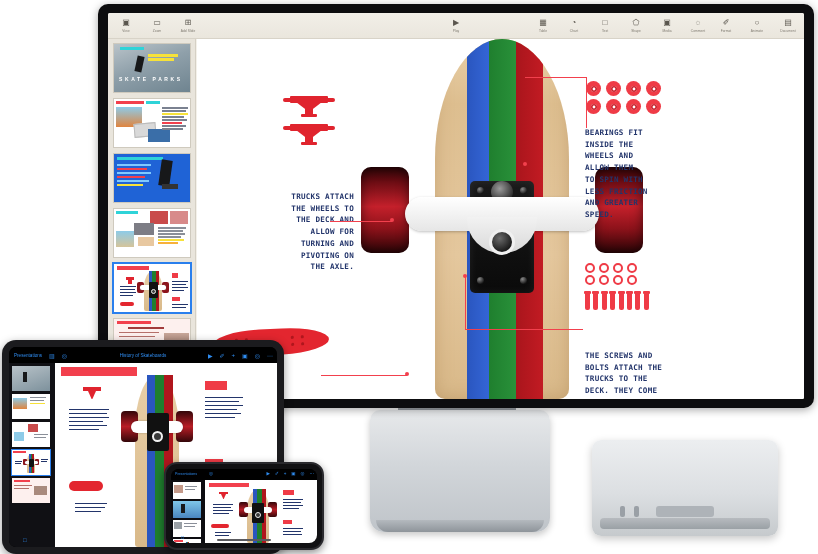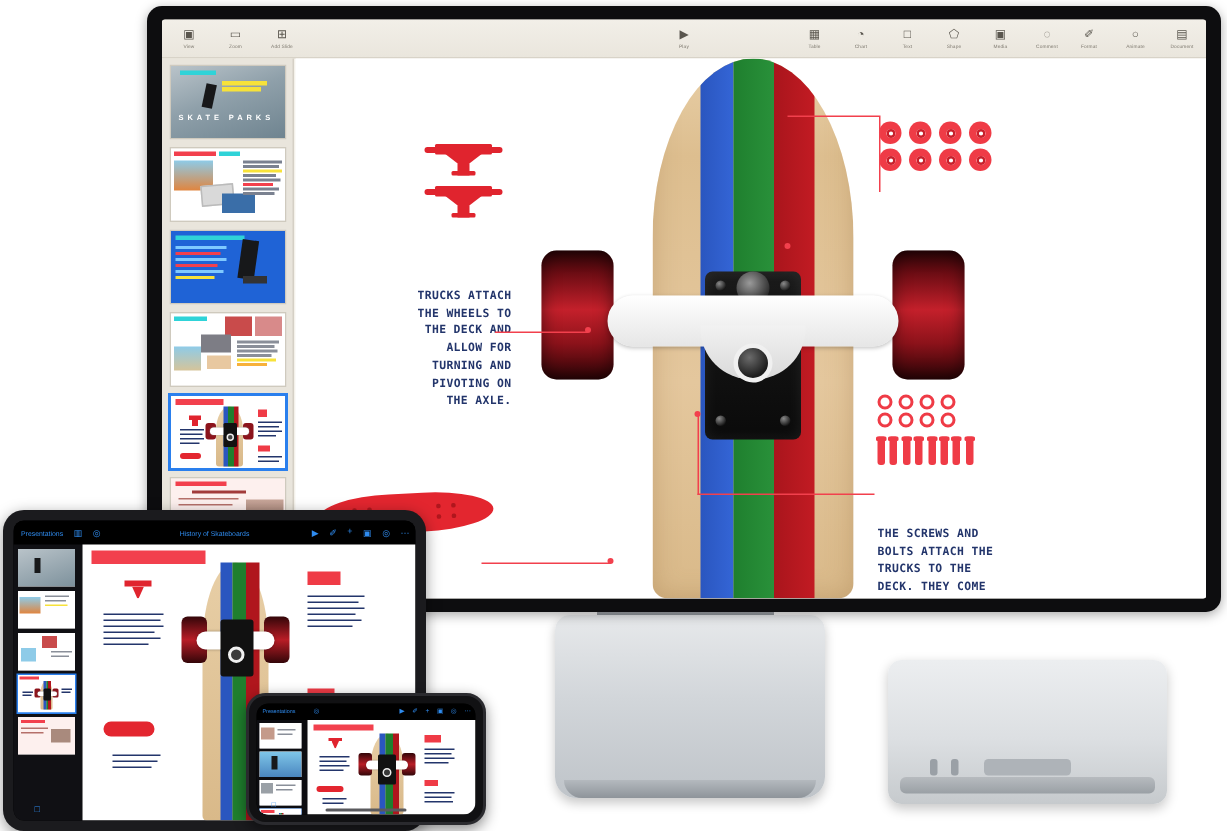--- a/index.html
+++ b/index.html
@@ -470,21 +470,21 @@
               <div class="foot"></div>
           </div>
           <div class="truck" style="left:86px;top:84px;">
             <div class="bar"></div>
               <div class="plate"></div>
               <div class="cone"></div>
             <div class="stem"></div>
               <div class="foot"></div>
           </div>
 
-          <div class="blk right-al" style="left:22px; top:152px; width:122px;">TRUCKS ATTACH
+          <div class="blk right-al" style="left:35px; top:152px; width:122px;">TRUCKS ATTACH
 THE WHEELS TO
 THE DECK AND
 ALLOW FOR
 TURNING AND
 PIVOTING ON
 THE AXLE.</div>
           <div class="line" style="left:133px; top:182px; width:62px; height:1.4px;"></div>
           <div class="dot" style="left:193px; top:179px;"></div>
 
           <div class="bearing-grid" style="left:389px; top:42px;">
@@ -507,20 +507,28 @@
                 <i></i>
               </div>
             <div class="bearing">
                 <i></i>
               </div>
             <div class="bearing">
                 <i></i>
               </div>
           </div>
 
+          <div class="blk" style="left:388px; top:88px; width:140px;">BEARINGS FIT
+INSIDE THE
+WHEELS AND
+ALLOW THEM
+TO SPIN WITH
+LESS FRICTION
+AND GREATER
+SPEED.</div>
           <div class="line" style="left:389px; top:39px; width:1.4px; height:50px;"></div>
           <div class="line" style="left:328px; top:38px; width:62px; height:1.4px;"></div>
           <div class="dot" style="left:326px; top:123px;"></div>
           <div class="line" style="left:328px; top:126px; width:62px; height:0;"></div>
 
           <div class="screw-grid" style="left:388px; top:224px;">
             <div class="screw"></div>
             <div class="screw"></div>
             <div class="screw"></div>
             <div class="screw"></div>

